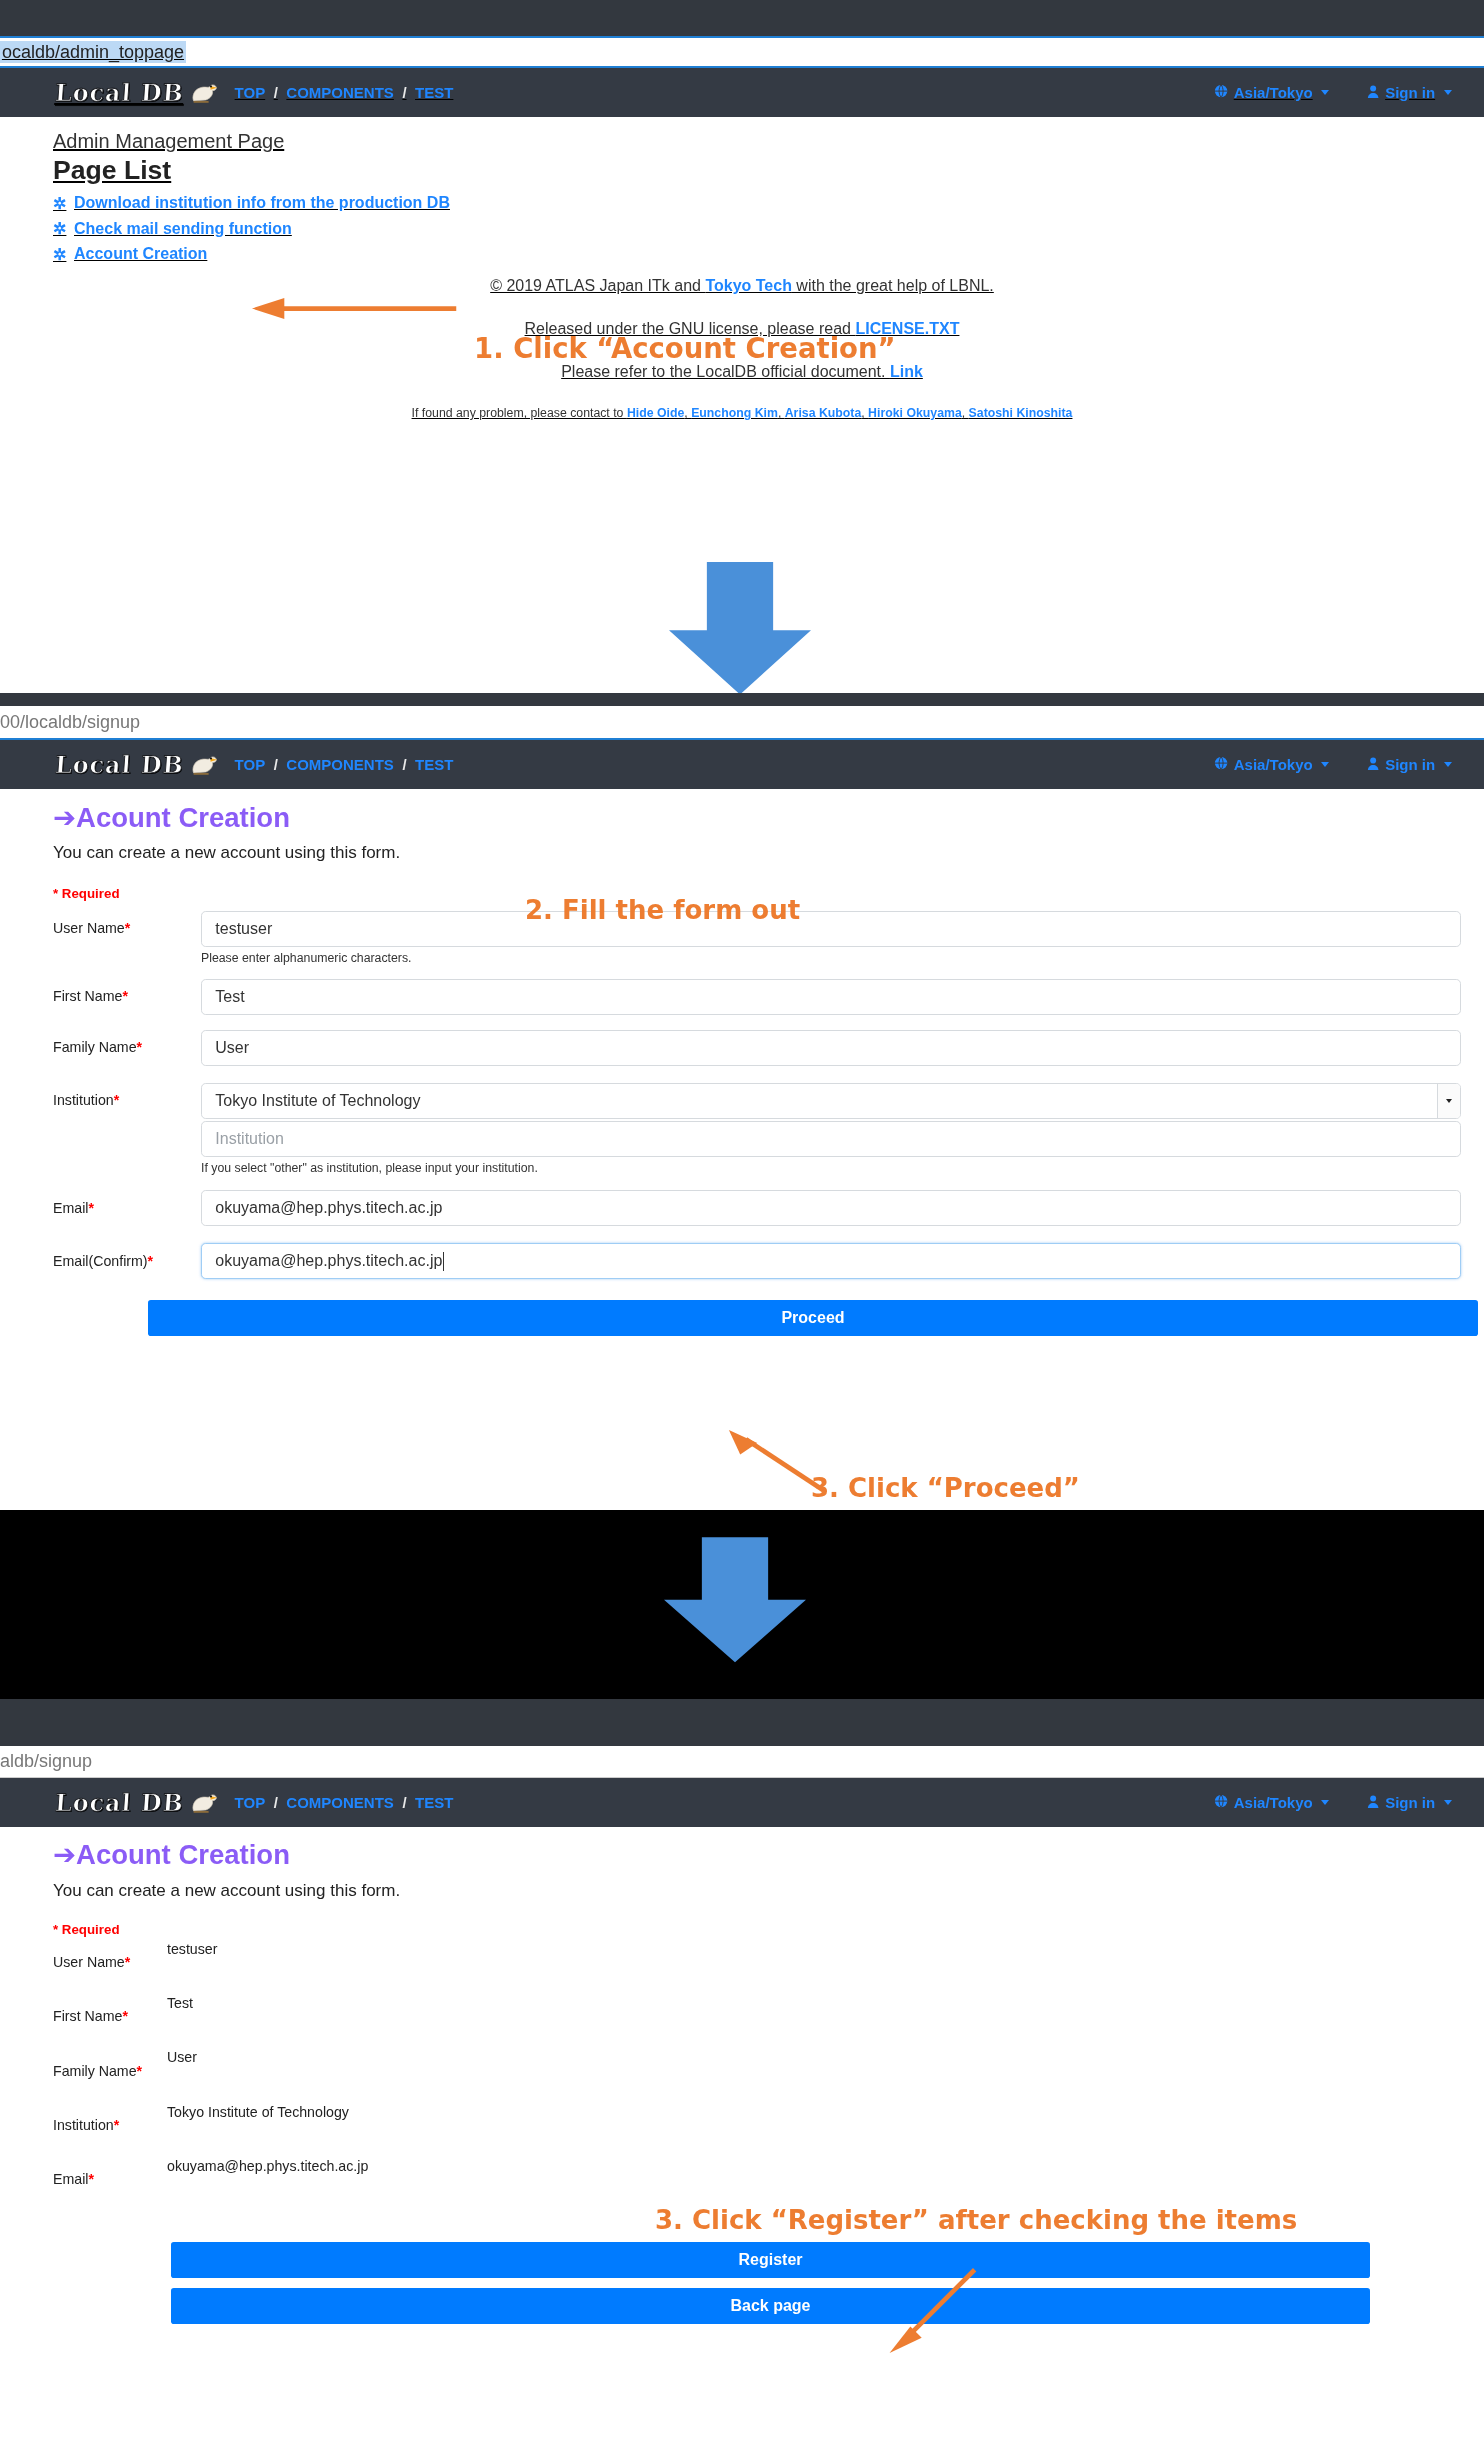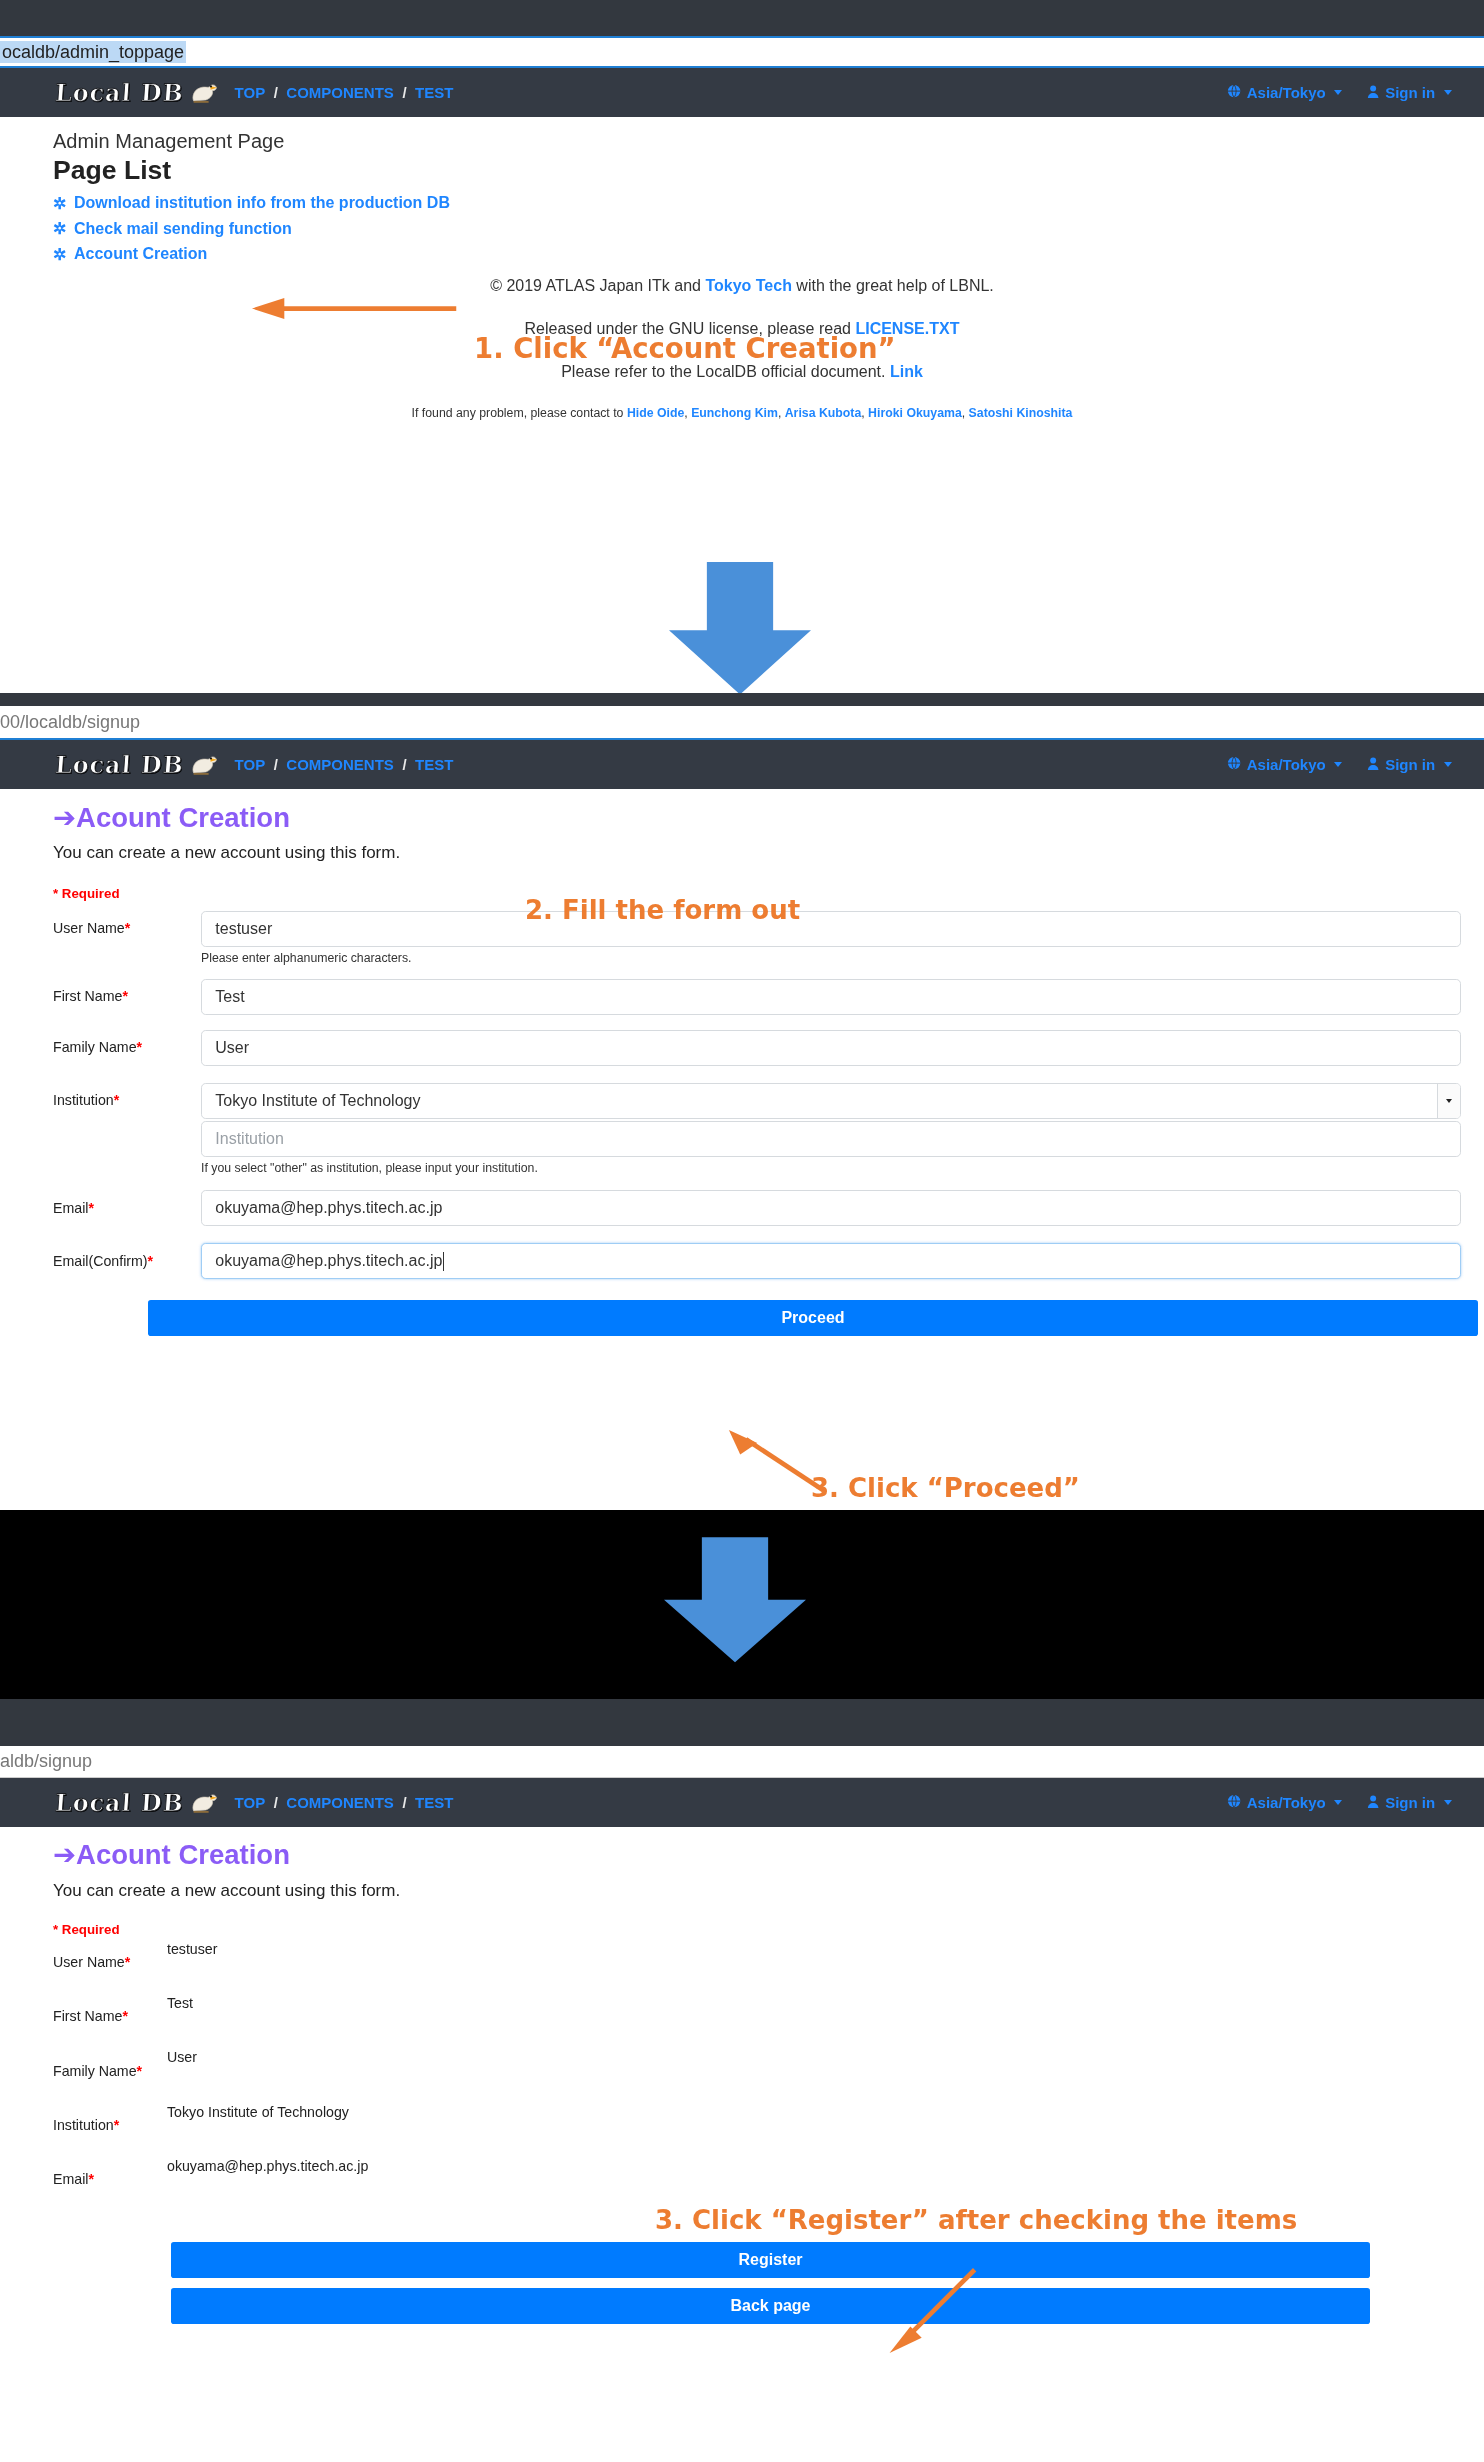--- a/index.html
+++ b/index.html
@@ -44,21 +44,21 @@
     transform:skewX(-4deg);
   }
   .brand-bird { width:30px; height:25px; position:relative; margin-left:1.9px; }
   .nav-links {
     margin-left:17px; display:flex; align-items:center; gap:8.5px;
     font-family:"Liberation Sans", sans-serif; font-weight:bold; font-size:15px;
   }
   .nav-links a { color:#1f86ff; text-decoration:none; }
   .nav-links .sep { color:#e9e9e9; font-weight:bold; }
   .nav-right {
-    margin-left:auto; display:flex; align-items:center; gap:25px;
+    margin-left:auto; display:flex; align-items:center; gap:38px;
     font-family:"Liberation Sans", sans-serif; font-weight:bold; font-size:15px;
     color:#1f86ff; padding-right:11.4px;justify-content:flex-end;
   }
   .nav-right .item { display:flex; align-items:center; gap:5.7px; color:#1f86ff; }
   .caret { width:0;height:0;border-left:4.7px solid transparent;border-right:4.7px solid transparent;border-top:5.7px solid #1f86ff; display:inline-block; margin-left:2.8px;}
 
   
   .p1-body { background:#fff; padding:13.3px 0 0 53px; }
   .p1-sub { font-family:"Liberation Sans", sans-serif; font-size:20px; color:#333; }
   .p1-title { font-family:"Liberation Sans", sans-serif; font-size:26.6px; font-weight:bold; color:#222; margin-top:1.9px; }
@@ -135,21 +135,21 @@
   }
 
   
   .rrow { display:flex; align-items:flex-start; padding-left:53px; margin-top:25px; }
   .rlabel { width:114px; flex:0 0 114px; font-family:"Liberation Sans", sans-serif; font-size:14.2px; color:#222; padding-top:13.3px;}
   .rvalue { font-family:"Liberation Sans", sans-serif; font-size:14.2px; color:#222; }
 </style>
 </head>
 <body>
 
-<div class="panel" style="top:0; height:704px;">
+<div class="panel" style="top:0; height:704px;text-decoration:underline;">
 
   <div class="chrome-top" style="height:36px;"></div>
 
   <div class="urlbar" style="height:32px;">
     <span class="sel">ocaldb/admin_toppage</span>
   </div>
 
   <div class="navbar">
     <div class="brand">
       <span class="brand-text">Local DB</span>

